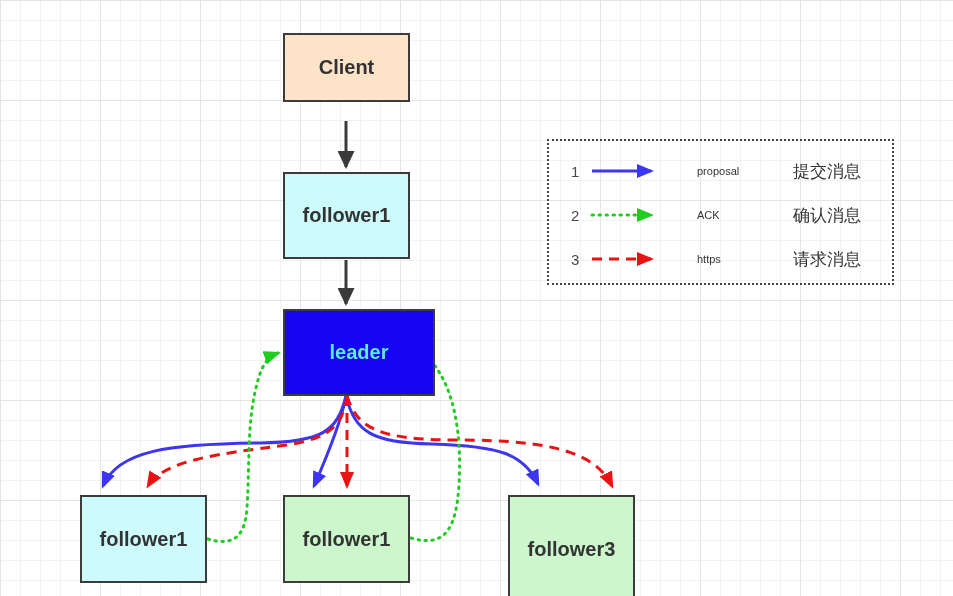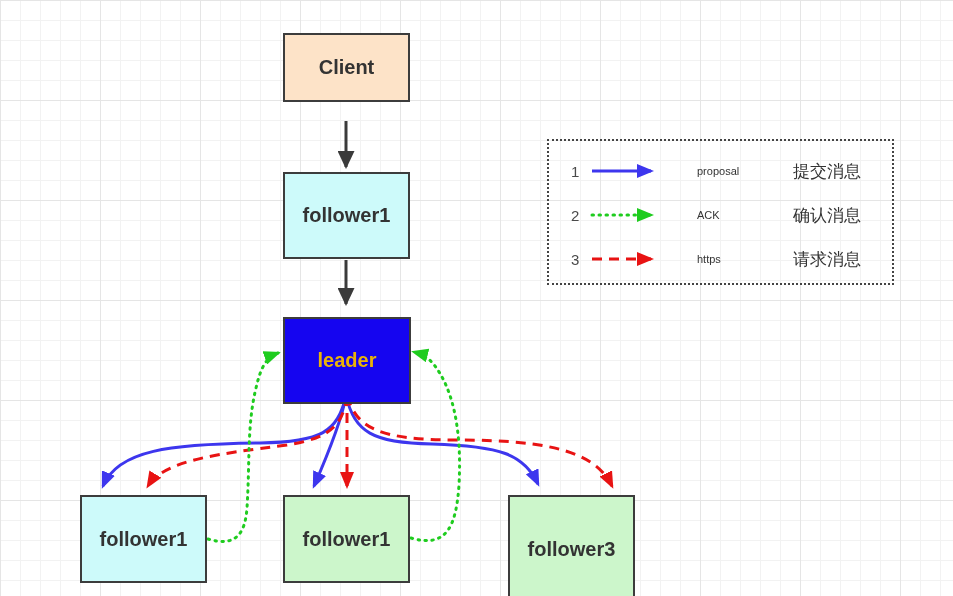--- a/index.html
+++ b/index.html
@@ -21,21 +21,21 @@
     background-size:100px 100px,100px 100px,20px 20px,20px 20px;
   }
   .node{
     position:absolute;box-sizing:border-box;
     border:2px solid var(--box-border);
     display:flex;align-items:center;justify-content:center;
     font-size:20px;font-weight:bold;color:var(--text-dark);
   }
   .node.client{left:283px;top:33px;width:127px;height:69px;background:var(--client-fill);}
   .node.f-top{left:283px;top:172px;width:127px;height:87px;background:var(--cyan-fill);}
-  .node.leader{left:283px;top:309px;width:128px;height:87px;background:var(--leader-fill);color:#eab308;margin-top:8px;}
+  .node.leader{left:283px;top:309px;width:152px;height:87px;background:var(--leader-fill);color:#5eead4;}
   .node.f-bl{left:80px;top:495px;width:127px;height:88px;background:var(--cyan-fill);}
   .node.f-bm{left:283px;top:495px;width:127px;height:88px;background:var(--green-fill);}
   .node.f-br{left:508px;top:495px;width:127px;height:108px;background:var(--green-fill);}
   svg.wires{position:absolute;left:0;top:0;pointer-events:none;}
   .wire-black{stroke:var(--connector-black);stroke-width:3;fill:none;}
   .wire-blue{stroke:var(--proposal-blue);stroke-width:3;fill:none;}
   .wire-red{stroke:var(--commit-red);stroke-width:3;fill:none;stroke-dasharray:10 7;}
   .wire-green{stroke:var(--ack-green);stroke-width:3;fill:none;stroke-dasharray:1.5 5.5;stroke-linecap:round;}
   .head-black{fill:var(--connector-black);}
   .head-blue{fill:var(--proposal-blue);}

